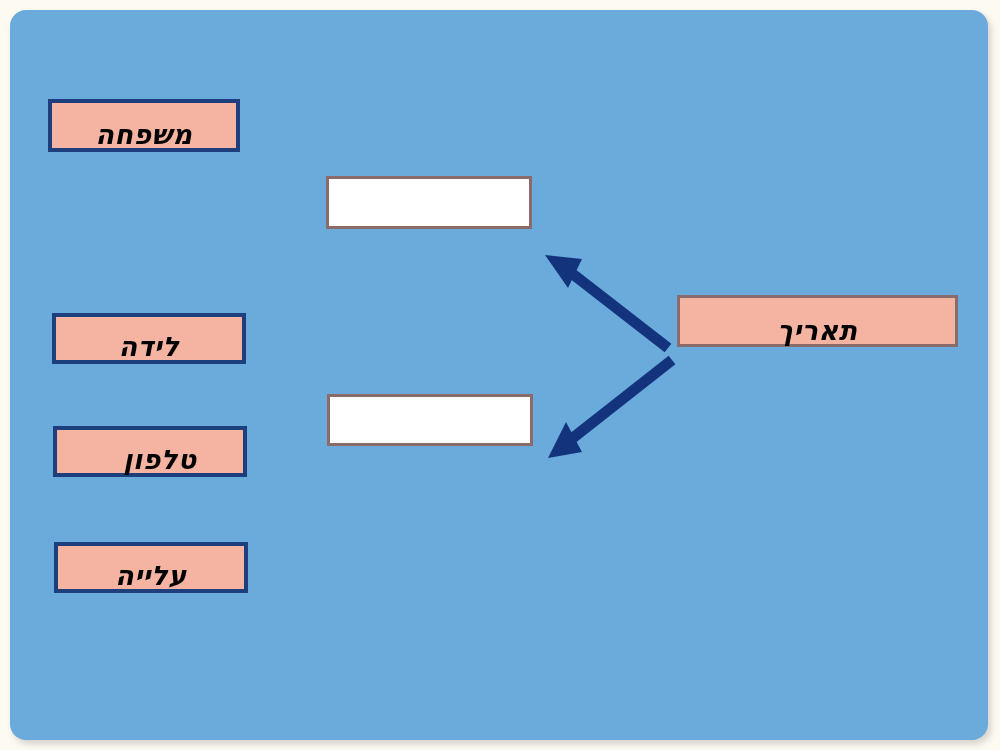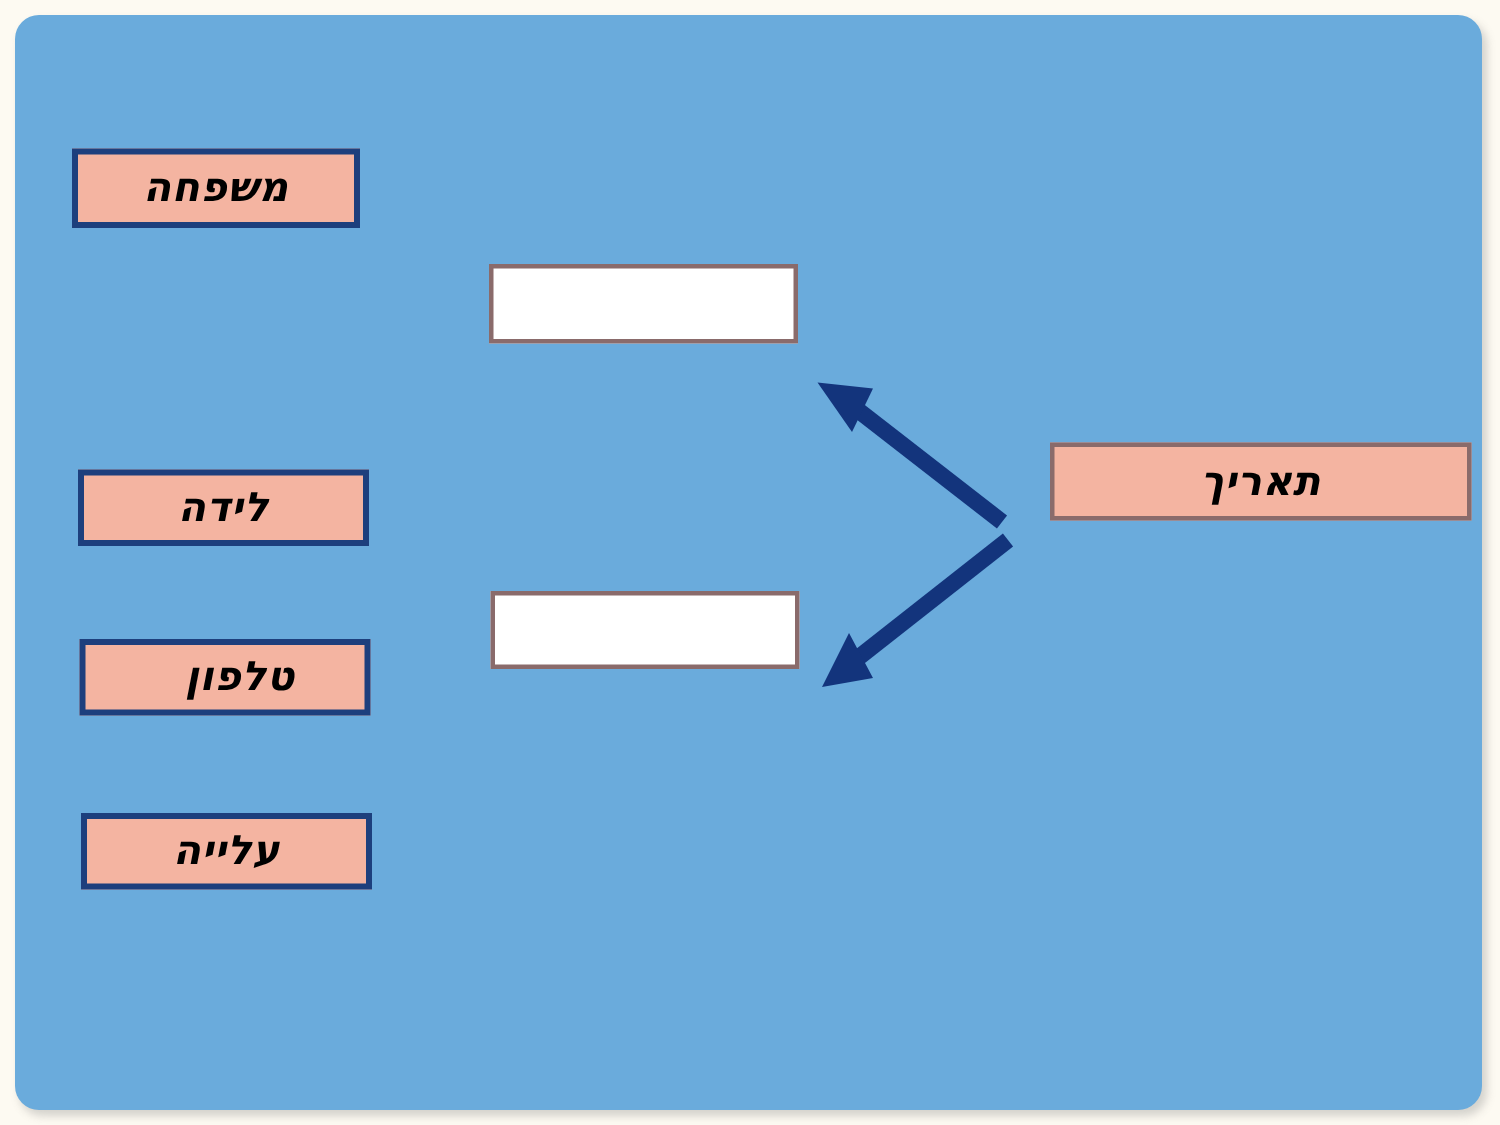--- a/index.html
+++ b/index.html
@@ -34,21 +34,21 @@
     box-shadow: 3px 4px 6px rgba(120,120,120,0.30);
   }
 
   
   .term-box {
     position: absolute;
     box-sizing: border-box;
     background: #f4b4a1;
     border: 4px solid #1d3f7d;
     display: flex;
-    align-items: center;
+    align-items: flex-end;
     justify-content: center;
   }
   .term-box .term-label {
     font-family: "DejaVu Sans", "Liberation Sans", sans-serif;
     font-weight: bold;
     font-style: italic;
     font-size: 27px;
     color: #000000;
     letter-spacing: 0.5px;
     direction: rtl;
@@ -101,21 +101,21 @@
   </div>
 
   <div class="term-box" style="left:54px;  top:542px; width:194px; height:51px;">
     <span class="term-label">עלייה</span>
   </div>
 
   <div class="answer-box" style="left:326px; top:176px; width:206px; height:53px;"></div>
 
   <div class="answer-box" style="left:327px; top:394px; width:206px; height:52px;"></div>
 
-  <div class="term-box mauve-border" style="left:700px; top:295px; width:281px; height:52px;">
+  <div class="term-box mauve-border" style="left:677px; top:295px; width:281px; height:52px;">
     <span class="term-label">תאריך</span>
   </div>
 
   <svg id="arrow-layer" viewBox="0 0 1000 750">
 
     <g>
       <line x1="668" y1="348" x2="565" y2="268" stroke="#13347c" stroke-width="11" stroke-linecap="butt"></line>
       <polygon points="545,255 582,259 568,288" fill="#13347c"></polygon>
     </g>
 

